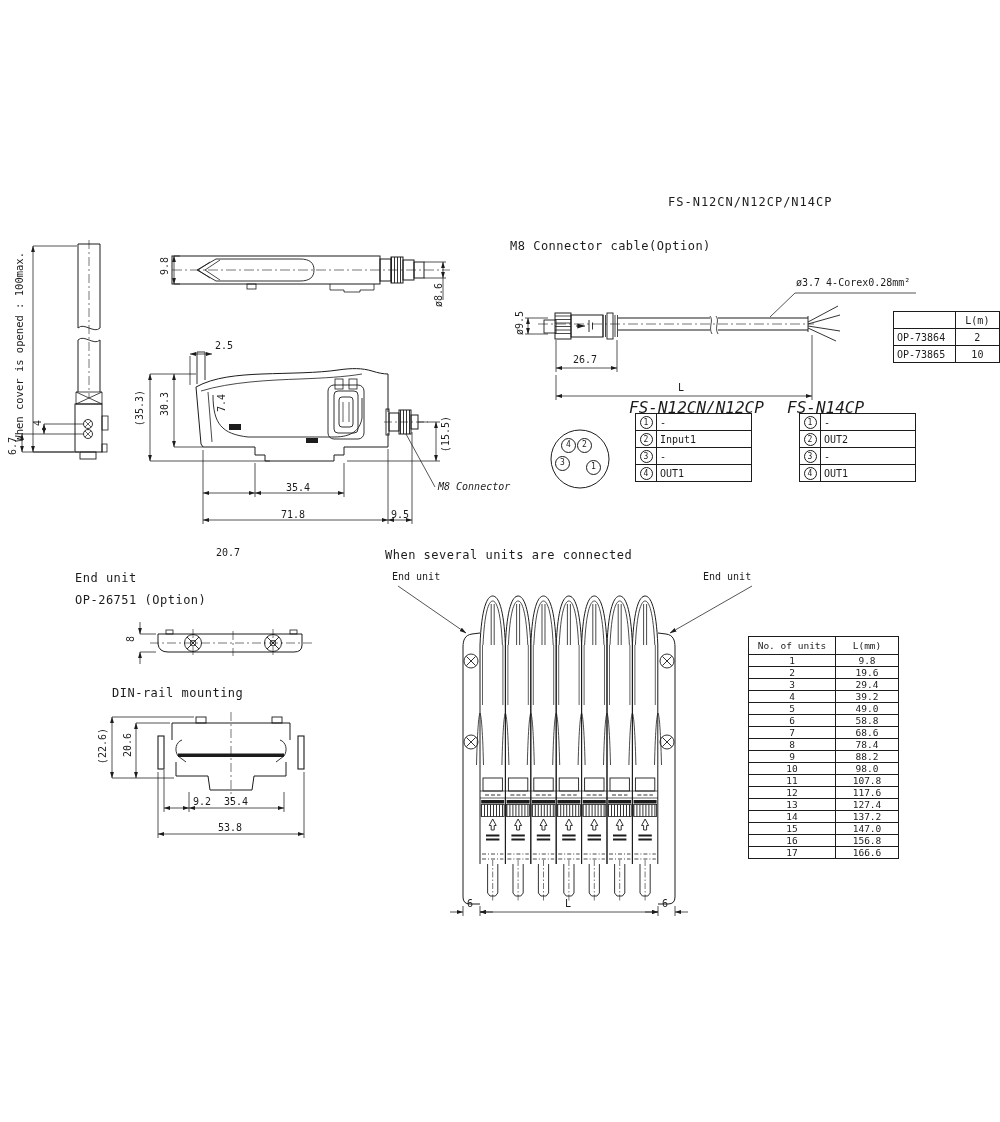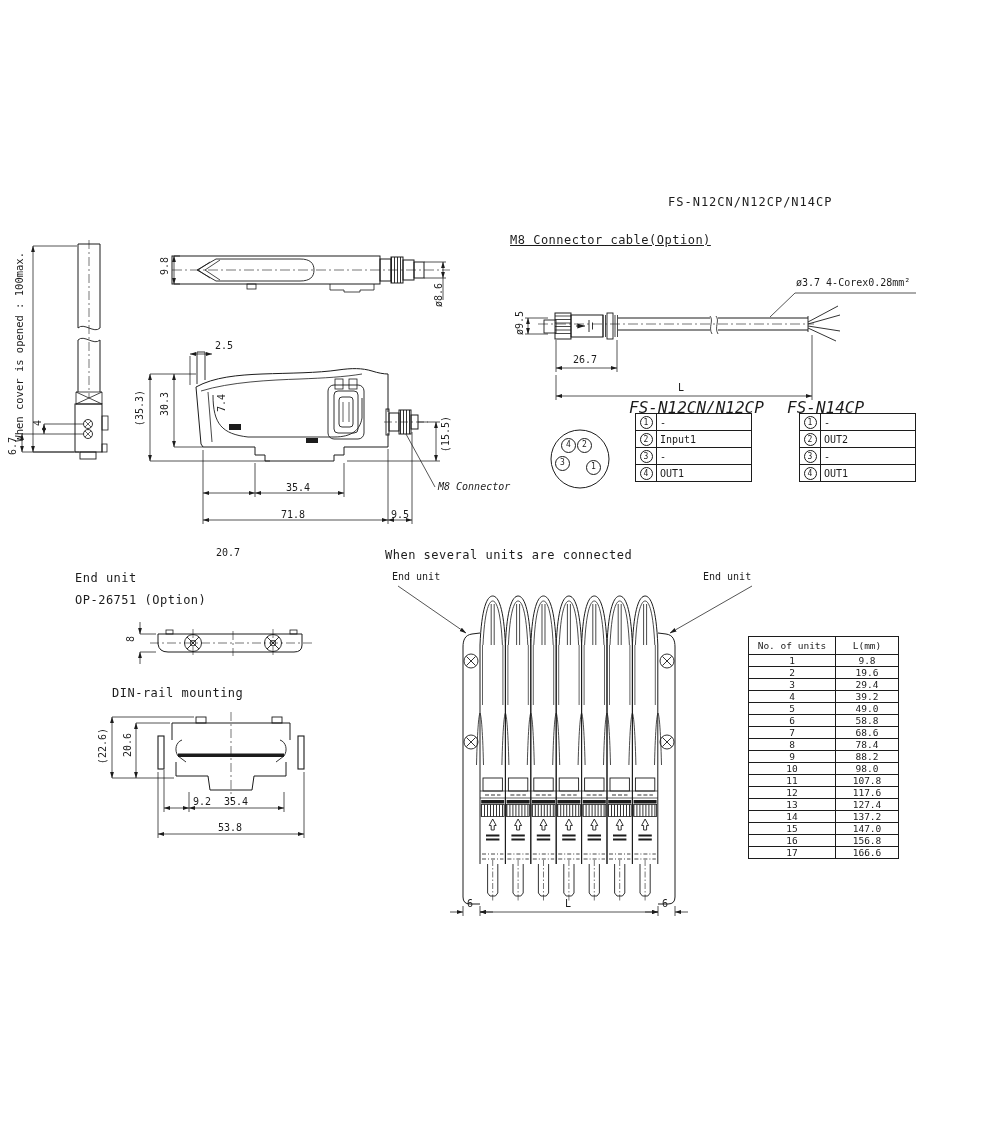--- a/index.html
+++ b/index.html
@@ -254,21 +254,21 @@
       <path d="M450,912 H463" marker-end="url(#ar)"></path>
       <path d="M493,912 H480" marker-end="url(#ar)"></path>
       <path d="M480,912 H658" marker-start="url(#ar)" marker-end="url(#ar)"></path>
       <path d="M645,912 H658" marker-end="url(#ar)"></path>
       <path d="M688,912 H675" marker-end="url(#ar)"></path>
     </g>
   </g>
 </svg>
 
 <div class="lbl h1" style="left:668px; top:196px;">FS-N12CN/N12CP/N14CP</div>
-<div class="lbl h2" style="left:510px; top:234px;text-decoration:underline;">M8 Connector cable(Option)</div>
+<div class="lbl h2" style="left:510px; top:240px;">M8 Connector cable(Option)</div>
 <div class="lbl small" style="left:796px; top:277px;">ø3.7 4-Corex0.28mm²</div>
 <div class="lbl v" style="left:514px; top:311px;">ø9.5</div>
 <div class="lbl" style="left:573px; top:354px;">26.7</div>
 <div class="lbl" style="left:678px; top:382px;">L</div>
 
 <div class="lbl v" style="left:14px; top:252px; font-size:10.5px;">When cover is opened : 100max.</div>
 <div class="lbl v" style="left:32px; top:420px;">4</div>
 <div class="lbl v" style="left:7px; top:437px;">6.7</div>
 
 <div class="lbl v" style="left:159px; top:257px;">9.8</div>
@@ -335,20 +335,40 @@
         <td class="sig">-</td>
       </tr>
 
       <tr>
         <td class="pc"><span class="circ">4</span></td>
         <td class="sig">OUT1</td>
       </tr>
     </tbody>
 </table>
 
+<table class="tbl" style="left:893px; top:311px;">
+  <tbody>
+    <tr>
+      <td style="width:60px;"></td>
+      <td style="width:40px;">L(m)</td>
+    </tr>
+  </tbody>
+  <tbody>
+
+      <tr>
+        <td class="lft">OP-73864</td>
+        <td>2</td>
+      </tr>
+
+      <tr>
+        <td class="lft">OP-73865</td>
+        <td>10</td>
+      </tr>
+    </tbody>
+</table>
 
 <div class="lbl h2" style="left:75px; top:572px;">End unit</div>
 <div class="lbl h2" style="left:75px; top:594px;">OP-26751 (Option)</div>
 <div class="lbl v" style="left:125px; top:636px;">8</div>
 
 <div class="lbl h2" style="left:112px; top:687px;">DIN-rail mounting</div>
 <div class="lbl v" style="left:97px; top:728px;">(22.6)</div>
 <div class="lbl v" style="left:122px; top:733px;">20.6</div>
 <div class="lbl" style="left:164px; top:796px;margin-left:29px;">9.2</div>
 <div class="lbl" style="left:224px; top:796px;">35.4</div>

